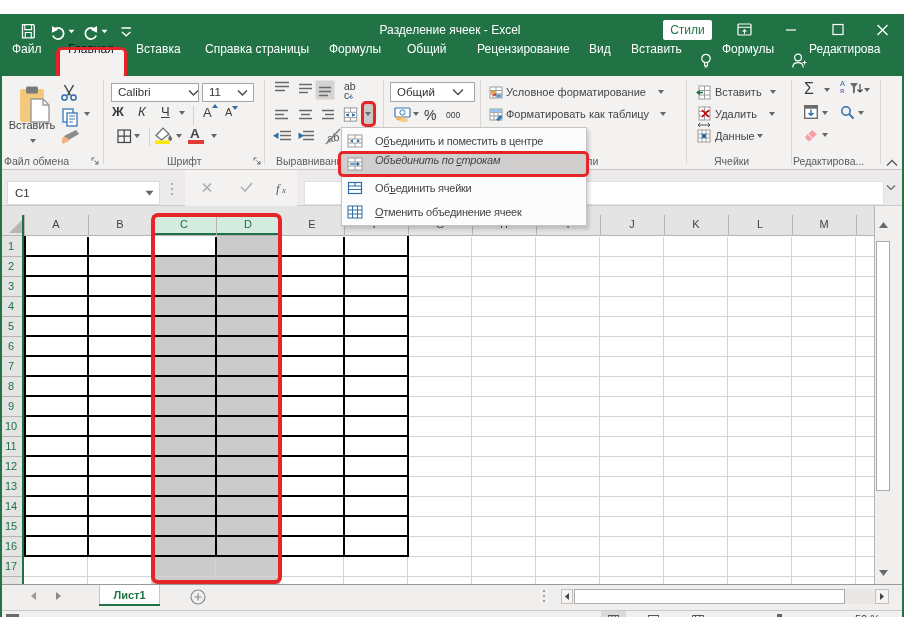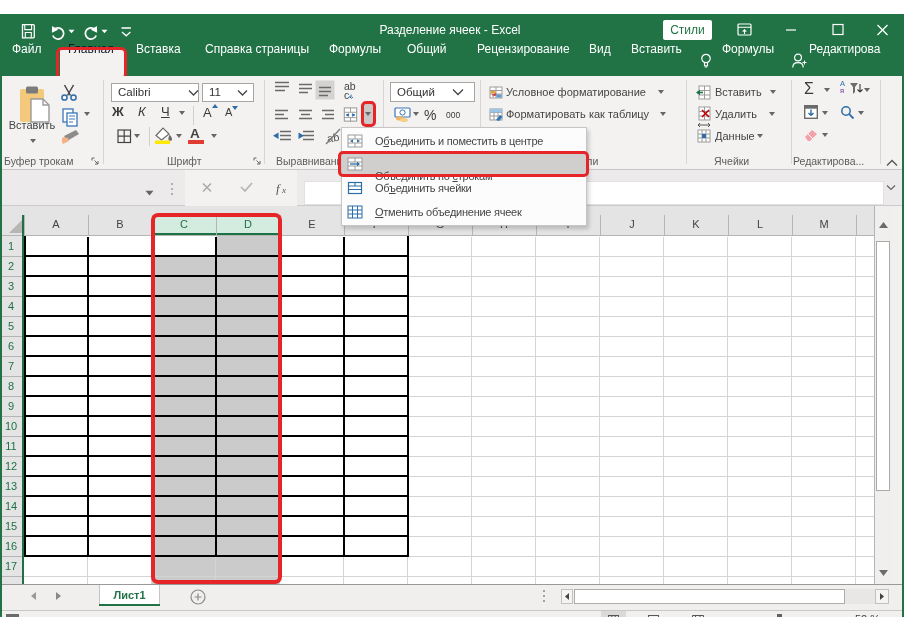--- a/index.html
+++ b/index.html
@@ -97,21 +97,21 @@
  </g>
  <g fill="#fff" stroke="#3a76b9" stroke-width="1.3">
   <rect x="3" y="26" width="10" height="13"></rect>
   <rect x="7" y="30" width="10" height="13"></rect>
  </g>
  <path d="M9 33h6M9 36h6M9 39h4" stroke="#3a76b9" stroke-width="1"></path>
  <path d="M4 53l12-6 3 4-12 7z" fill="#8c8c8c"></path>
  <path d="M3 54l5 1 1 3-6 3c-2-3-1-5 0-7z" fill="#f4b183"></path>
 </svg>
 <div class="ab caret" style="left:84px;top:98px;"></div>
-<div class="ab lbl" style="left:4px;top:141px;">Буфер трокам</div>
+<div class="ab lbl" style="left:4px;top:141px;">Файл обмена</div>
 <svg class="ab" style="left:91px;top:143px;" width="8" height="8" viewBox="0 0 8 8">
       <path d="M1 1h2.5M1 1v2.5M3.5 3.5L7 7M7 4v3h-3" fill="none" stroke="#666" stroke-width="1"></path>
     </svg>
 <div class="gsep" style="left:103px;"></div>
 
 <div class="ab" style="left:111px;top:69px;width:88px;height:19px;background:#fff;border:1px solid #a8a6a4;box-sizing:border-box;font-size:11.5px;color:#333;line-height:17px;padding-left:6px;">Calibri</div>
 <div class="ab" style="left:202px;top:69px;width:52px;height:19px;background:#fff;border:1px solid #a8a6a4;box-sizing:border-box;font-size:11.5px;color:#333;line-height:17px;padding-left:6px;">11</div>
 <svg class="ab" style="left:188px;top:75px;" width="60" height="8" viewBox="0 0 60 8">
       <path d="M1 1.5l4.5 4.5 4.5-4.5M50 1.5l4.5 4.5 4.5-4.5" fill="none" stroke="#444" stroke-width="1.3"></path>
     </svg>
@@ -276,20 +276,21 @@
 <svg class="ab" style="left:886px;top:145px;" width="12" height="8" viewBox="0 0 12 8">
       <path d="M1 6.5l5-5 5 5" fill="none" stroke="#555" stroke-width="1.3"></path>
     </svg>
 
 <div class="ab" style="left:0;top:192px;width:904px;height:30px;background:#e5e4e4;"></div>
 <div class="ab" style="left:24px;top:222px;width:850px;height:348px;background:#fff;"></div>
 <div class="ab" style="left:0;top:222px;width:24px;height:348px;background:#e5e4e4;"></div>
 
 <div class="ab" style="left:0;top:156px;width:904px;height:36px;background:#eceaea;"></div>
 <div class="ab" style="left:0;top:191px;width:904px;height:1px;background:#cbcbcb;"></div>
+<div class="ab" style="left:7px;top:167px;width:153px;height:24px;background:#fff;border:1px solid #dddbd9;box-sizing:border-box;font-size:11.5px;color:#333;line-height:22px;padding-left:7px;">C1</div>
 <svg class="ab" style="left:145px;top:176px;" width="9" height="6" viewBox="0 0 9 6">
       <path d="M0.5 0.8h8L4.5 5.4z" fill="#666"></path>
     </svg>
 <div class="ab" style="left:171px;top:169px;width:2px;height:2px;background:#b0b0b0;box-shadow:0 5px #b0b0b0,0 10px #b0b0b0;"></div>
 <div class="ab" style="left:185px;top:156px;width:112px;height:36px;background:#f3f2f1;"></div>
 <svg class="ab" style="left:200px;top:167px;" width="95" height="14" viewBox="0 0 95 14">
  <path d="M3 2.5l8 8M11 2.5l-8 8" stroke="#ababab" stroke-width="1.6" fill="none"></path>
  <path d="M41 6l4 4 7-8" stroke="#b3b3b3" stroke-width="1.7" fill="none"></path>
  <text x="76" y="11.5" font-size="12.5" font-style="italic" font-family="Liberation Serif" fill="#555">f</text>
  <text x="82" y="11.5" font-size="9" font-style="italic" font-family="Liberation Serif" fill="#555">x</text>
@@ -444,21 +445,21 @@
  <path d="M3.5 8h2.5M12.5 8h-2.5" stroke="#2d6da8" stroke-width="1.2"></path>
  <path d="M6 6.2v3.6L3.5 8zM10 6.2v3.6L12.5 8z" fill="#2d6da8"></path>
 </svg>
 <div class="ab mtxt" style="left:375px;top:121px;">О<span style="text-decoration:underline">б</span>ъединить и поместить в центре</div>
 <svg class="ab" style="left:347px;top:142px;" width="16" height="16" viewBox="0 0 16 16">
  <rect x="1" y="2" width="14" height="12" fill="#fff" stroke="#9b9b9b"></rect>
  <path d="M1 6h14M1 10h14M8 2v4M8 10v4" stroke="#9b9b9b" fill="none"></path>
  <path d="M3 8h7" stroke="#2d6da8" stroke-width="1.3"></path>
  <path d="M10 5.8v4.4L13 8z" fill="#2d6da8"></path>
 </svg>
-<div class="ab mtxt" style="left:375px;top:156px;">Объединить по <span style="text-decoration:underline">с</span>трокам</div>
+<div class="ab mtxt" style="left:375px;top:140px;font-style:italic;">Объединить по <span style="text-decoration:underline">с</span>трокам</div>
 <svg class="ab" style="left:347px;top:166px;" width="16" height="16" viewBox="0 0 16 16">
  <rect x="1.5" y="2.5" width="13" height="11" fill="#fff" stroke="#2d6da8" stroke-width="1.2"></rect>
  <path d="M1.5 6h13M1.5 9.5h13M8 2.5v3.5" stroke="#2d6da8" fill="none" stroke-width="1.1"></path>
 </svg>
 <div class="ab mtxt" style="left:375px;top:168px;">Об<span style="text-decoration:underline">ъ</span>единить ячейки</div>
 <svg class="ab" style="left:347px;top:190px;" width="16" height="16" viewBox="0 0 16 16">
  <rect x="1" y="2" width="14" height="12" fill="#fff" stroke="#2d6da8"></rect>
  <path d="M1 6h14M1 10h14M5.5 2v12M10.5 2v12" stroke="#2d6da8" fill="none"></path>
 </svg>
 <div class="ab mtxt" style="left:375px;top:192px;"><span style="text-decoration:underline">О</span>тменить объединение ячеек</div>

